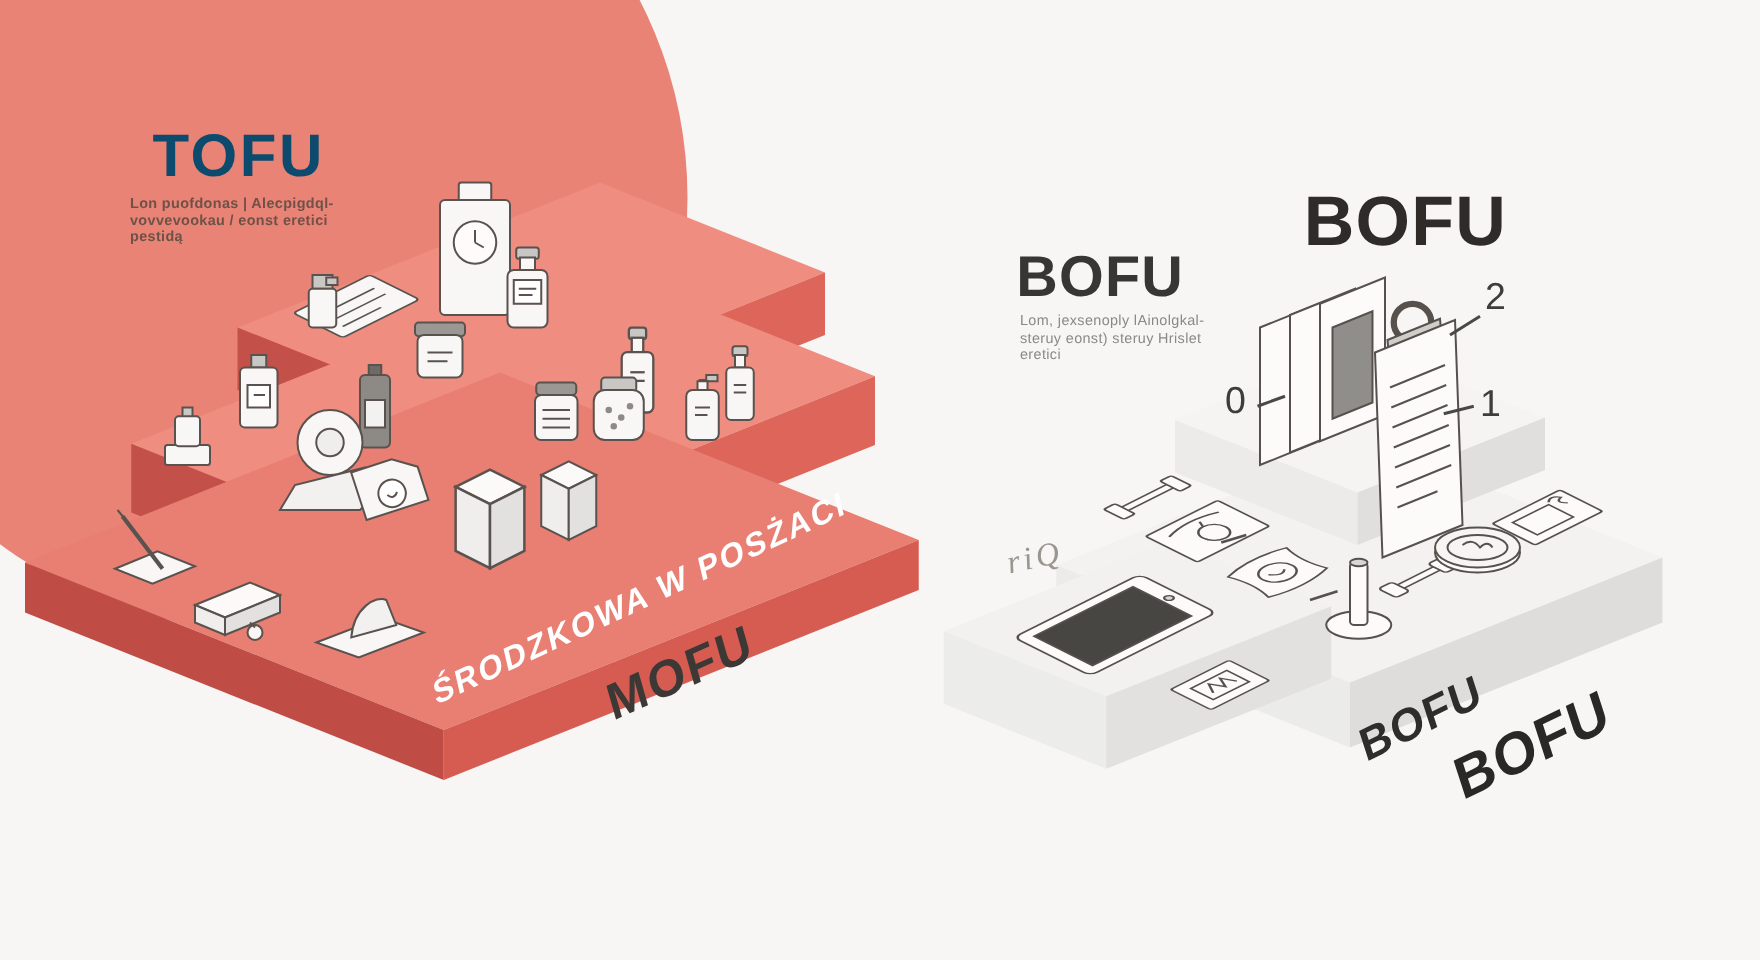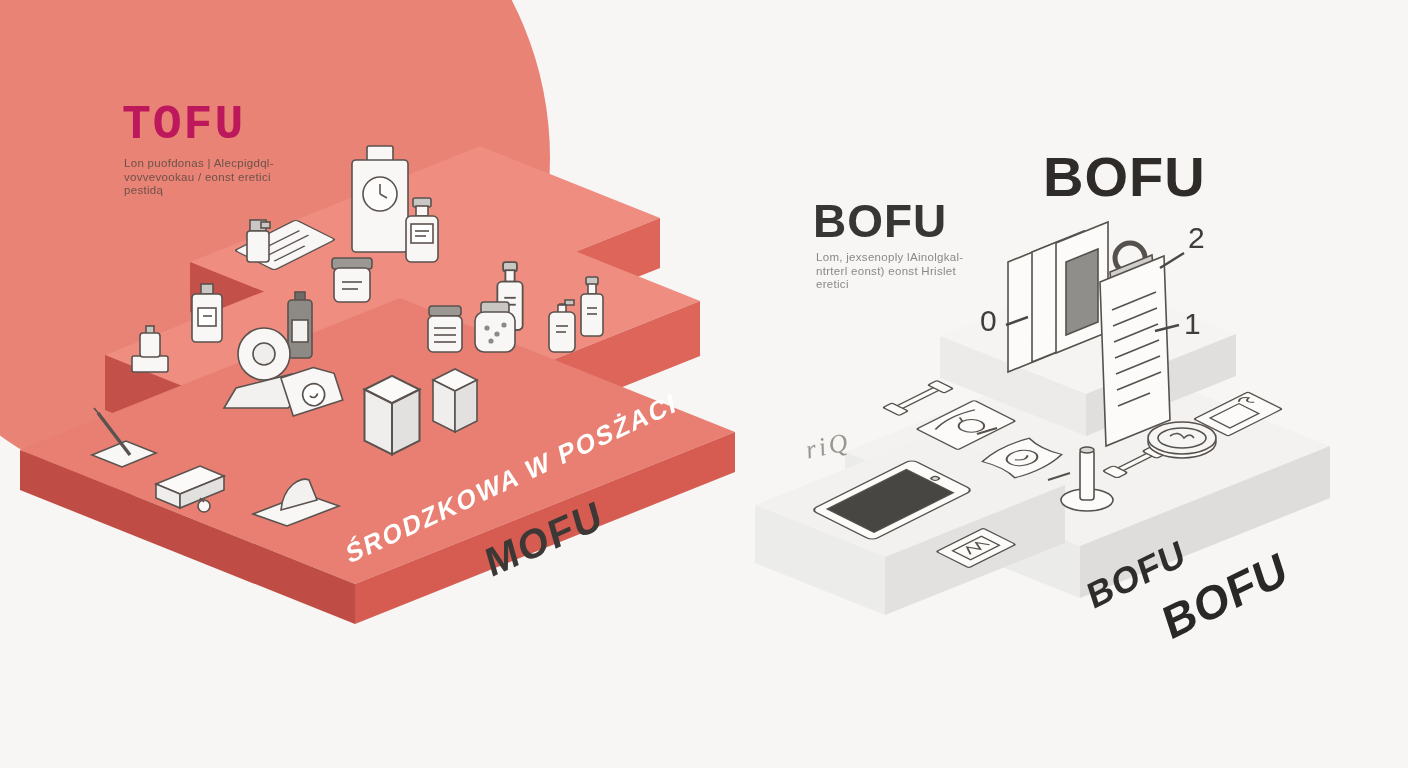--- a/index.html
+++ b/index.html
@@ -1,23 +1,23 @@
 <!DOCTYPE html>
 <html><head>
 <meta charset="utf-8">
 <style>
   html,body{margin:0;padding:0;}
   body{width:1408px;height:768px;overflow:hidden;background:#f7f6f4;
        font-family:"Liberation Sans",sans-serif;}
   .canvas{position:relative;width:1408px;height:768px;background:#f7f6f4;overflow:hidden;}
   svg.scene{position:absolute;left:0;top:0;}
   .txt{position:absolute;white-space:nowrap;}
-  .h-tofu{left:122px;top:98px;font-size:48px;font-weight:700;color:#be185d;letter-spacing:2px;font-family:Liberation Mono, monospace;}
+  .h-tofu{left:122px;top:98px;font-size:48px;font-weight:700;color:#0c4a6e;letter-spacing:2px;}
   .desc{font-size:11.5px;line-height:13.5px;letter-spacing:.3px;font-weight:400;}
-  .desc-left{left:124px;top:157px;color:#6f5147;}
+  .desc-left{left:104px;top:157px;color:#6f5147;font-weight:bold;}
   .desc-right{left:816px;top:251px;color:#8b8987;}
   .h-bofu-left{left:813px;top:194px;font-size:46px;font-weight:700;color:#383634;letter-spacing:1px;}
   .h-bofu-big{left:1043px;top:144px;font-size:56px;font-weight:700;color:#2e2b29;letter-spacing:1px;}
   .callout{font-size:30px;color:#3f3d3b;font-weight:400;}
   .n0{left:980px;top:304px;}
   .n2{left:1188px;top:221px;}
   .n1{left:1184px;top:307px;}
   .face-label{left:347px;top:540px;font-size:26px;font-weight:700;color:#ffffff;
       letter-spacing:2px;transform:rotate(-25deg) skewX(-12deg);transform-origin:left center;}
   .mofu{left:487px;top:542px;font-size:40px;font-weight:700;color:#3b3835;letter-spacing:2px;
@@ -305,21 +305,21 @@
     <div>vovvevookau / eonst eretici</div>
     <div>pestidą</div>
   </div>
 
   <div class="txt face-label">ŚRODZKOWA W POSŻACI</div>
   <div class="txt mofu">MOFU</div>
 
   <div class="txt h-bofu-left">BOFU</div>
   <div class="txt desc desc-right">
     <div>Lom, jexsenoply lAinolgkal-</div>
-    <div>ntrterl eonst) eonst Hrislet</div>
+    <div>steruy eonst) steruy Hrislet</div>
     <div>eretici</div>
   </div>
 
   <div class="txt h-bofu-big">BOFU</div>
 
   <div class="txt callout n0">0</div>
   <div class="txt callout n1">1</div>
   <div class="txt callout n2">2</div>
 
   <div class="txt riq">riQ</div>

